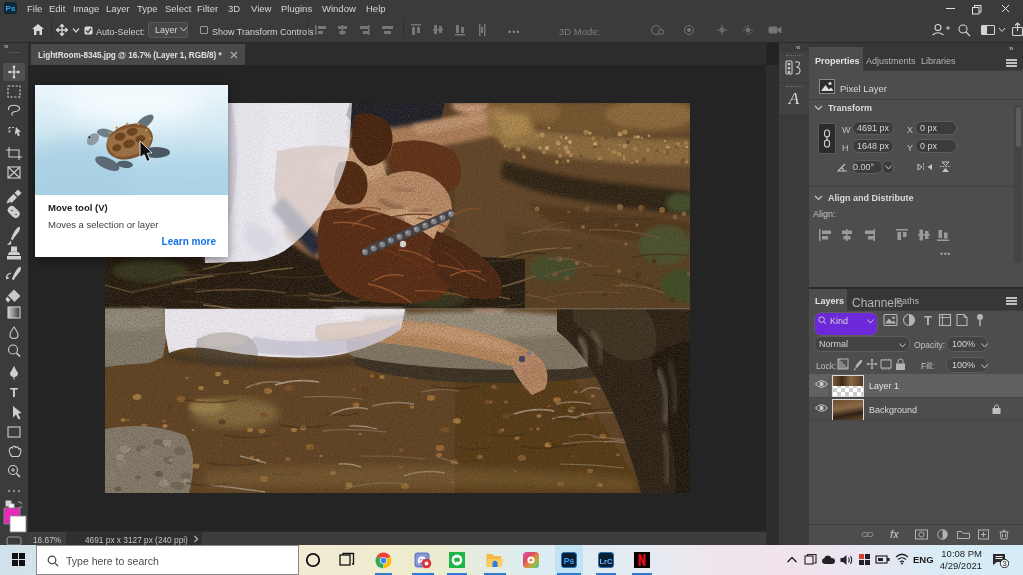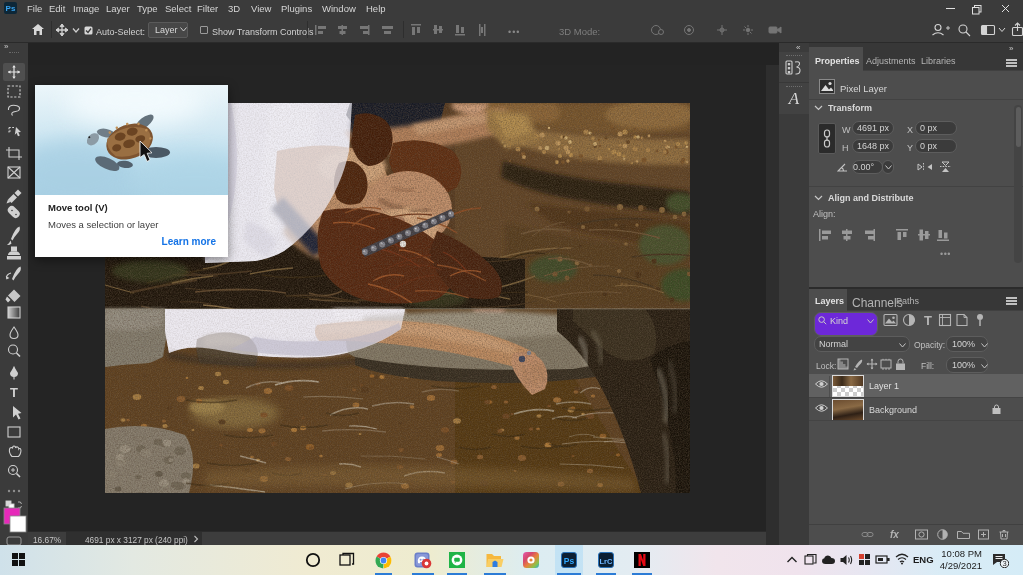--- a/index.html
+++ b/index.html
@@ -146,20 +146,25 @@
         <line x1="36" y1="10" x2="40" y2="14"></line>
         <rect x="51.5" y="3.5" width="13" height="9" rx="1"></rect>
         <rect x="52.5" y="4.5" width="4" height="7" fill="#d4d4d4"></rect>
         <path d="M69 6 L72 9.5 L75 6" stroke-width="1"></path>
         <g transform="translate(82,0)">
           <rect x="0.5" y="5.5" width="10" height="8" rx="1"></rect>
           <path d="M5.5 9 L5.5 1 M3 3.5 L5.5 1 L8 3.5"></path>
         </g>
       </svg>
 </div>
+<div id="tabbar" class="abs">
+      <div id="tab"><span style="margin-left:7px;font-weight:bold;color:#e0e0e0;font-size:8.2px;letter-spacing:-0.05px">LightRoom-8345.jpg @ 16.7% (Layer 1, RGB/8) *</span><svg class="abs" style="left:199px;top:7px" width="8" height="8" viewBox="0 0 8 8" stroke="#b0b0b0" stroke-width="1.1">
+          <path d="M1 1 L7 7 M7 1 L1 7"></path>
+        </svg></div>
+    </div>
 <div id="canvaspane" class="abs">
 <svg class="abs" style="left:77px;top:38px" width="585" height="390" viewBox="0 0 585 390">
 <defs>
 <filter id="nz" x="0" y="0" width="100%" height="100%">
             <feTurbulence type="fractalNoise" baseFrequency="0.9" numOctaves="2" seed="7" result="n"></feTurbulence>
             <feColorMatrix in="n" type="matrix" values="0 0 0 0 0.55  0 0 0 0 0.45  0 0 0 0 0.3  0.9 0.9 0.9 0 -1.15"></feColorMatrix>
             <feComposite operator="in" in2="SourceGraphic"></feComposite>
           </filter>
 <filter id="dk" x="0" y="0" width="100%" height="100%">
             <feTurbulence type="fractalNoise" baseFrequency="0.75" numOctaves="3" seed="19" result="n"></feTurbulence>
@@ -1021,20 +1026,27 @@
 <div class="abs" style="left:13px;top:134px;font-size:9.5px;color:#3c3c3c">Moves a selection or layer</div>
 <div class="abs" style="right:12px;top:151px;font-size:10px;font-weight:bold;color:#1473e6">Learn more</div>
 </div>
 <div id="taskbar" class="abs">
 <svg class="abs" style="left:12px;top:8px" width="13" height="13" viewBox="0 0 13 13" fill="#111">
         <rect x="0" y="0" width="6" height="6"></rect>
         <rect x="7" y="0" width="6" height="6"></rect>
         <rect x="0" y="7" width="6" height="6"></rect>
         <rect x="7" y="7" width="6" height="6"></rect>
       </svg>
+<div class="abs" style="left:36px;top:0;width:263px;height:30px;background:#ffffff;border:1px solid #8a8a8a;">
+<svg class="abs" style="left:10px;top:9px" width="12" height="12" viewBox="0 0 12 12" fill="none" stroke="#444" stroke-width="1.2">
+          <circle cx="5" cy="5" r="3.8"></circle>
+          <line x1="7.8" y1="7.8" x2="11" y2="11"></line>
+        </svg>
+<span class="abs" style="left:29px;top:9px;font-size:10.5px;color:#4c4c4c">Type here to search</span>
+</div>
 <svg class="abs" style="left:305px;top:7px" width="16" height="16" viewBox="0 0 16 16">
         <circle cx="8" cy="8" r="6.2" fill="none" stroke="#111" stroke-width="1.8"></circle>
       </svg>
 <svg class="abs" style="left:339px;top:7px" width="16" height="16" viewBox="0 0 16 16" fill="none" stroke="#111" stroke-width="1.3">
         <rect x="1" y="3" width="10" height="10"></rect>
         <path d="M4 3 V1.5 H14.5 V12 H13"></path>
       </svg>
 <svg class="abs" style="left:375px;top:7px" width="17" height="17" viewBox="0 0 17 17">
 <circle cx="8.5" cy="8.5" r="8" fill="#fff"></circle>
 <path d="M8.5 8.5 L1.6 4.5 A8 8 0 0 1 15.4 4.5 Z" fill="#ea4335"></path>

